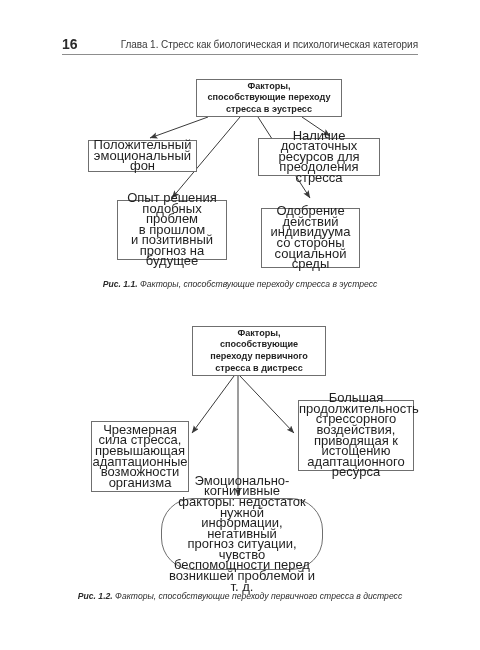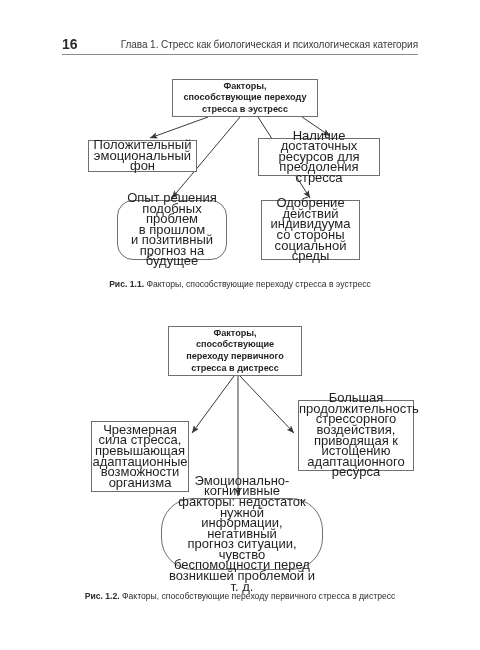--- a/index.html
+++ b/index.html
@@ -81,48 +81,50 @@
   .node-text {
     display: block;
     width: 100%;
     padding: 0 3px;
     white-space: pre-line;
   }
   .node.root {
     font-weight: bold;
     font-size: 9.1px;
     line-height: 11.6px;
+    margin-left: 24px;
   }
   .node.leaf {
     font-size: 13px;
     line-height: 10.6px;
   }
 
   
   #f1-root   { left: 172px; top: 7px;   width: 146px; height: 38px; }
   #f1-left   { left: 88px;  top: 68px;  width: 109px; height: 32px; }
   #f1-right  { left: 258px; top: 66px;  width: 122px; height: 38px; }
-  #f1-bl     { left: 117px; top: 128px; width: 110px; height: 60px; border-radius: 16px; }
-  #f1-br     { left: 261px; top: 128px; width: 99px;  height: 60px; text-align: center; }
+  #f1-bl     { left: 117px; top: 128px; width: 110px; height: 60px; }
+  #f1-br     { left: 261px; top: 136px; width: 99px;  height: 60px; text-align: center; }
 
   
   #f2-root   { left: 168px; top: 6px;   width: 134px; height: 50px; }
   #f2-left   { left: 91px;  top: 80px;  width: 98px;  height: 71px; margin-top: 21px; }
   #f2-right  { left: 298px; top: 80px;  width: 116px; height: 71px; }
   #f2-bottom { left: 161px; top: 178px; width: 162px; height: 72px; border-radius: 32px; }
 
   
   .caption {
     position: absolute;
     left: 62px;
     width: 356px;
     text-align: center;
     font-size: 8.6px;
     line-height: 12.4px;
     color: #2b2b2b;
+    font-style: italic;
   }
   #caption-1 { top: 206px; }
   #caption-2 { top: 262px; margin-top: 8px; }
   .caption b { font-weight: bold; }
 </style>
 </head>
 <body>
 
 <div class="page-header">
   <span class="folio">16</span>

